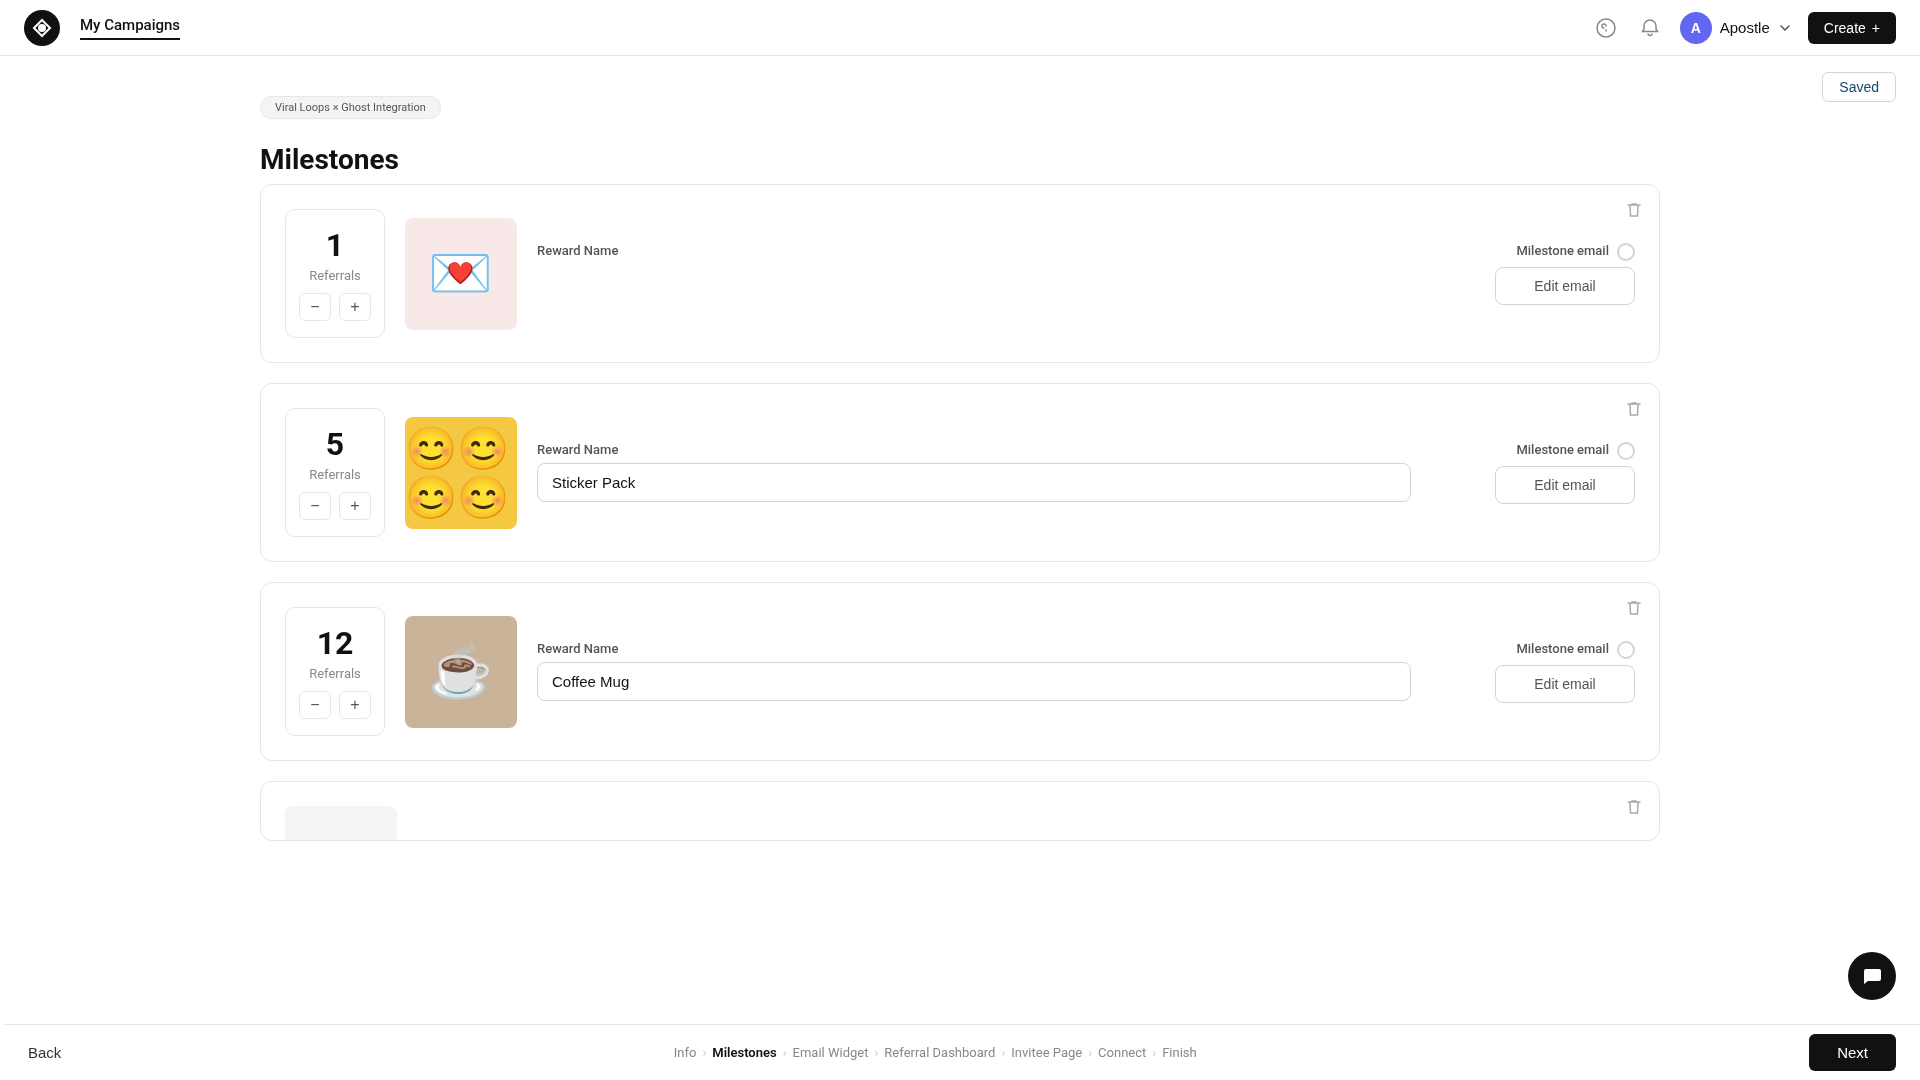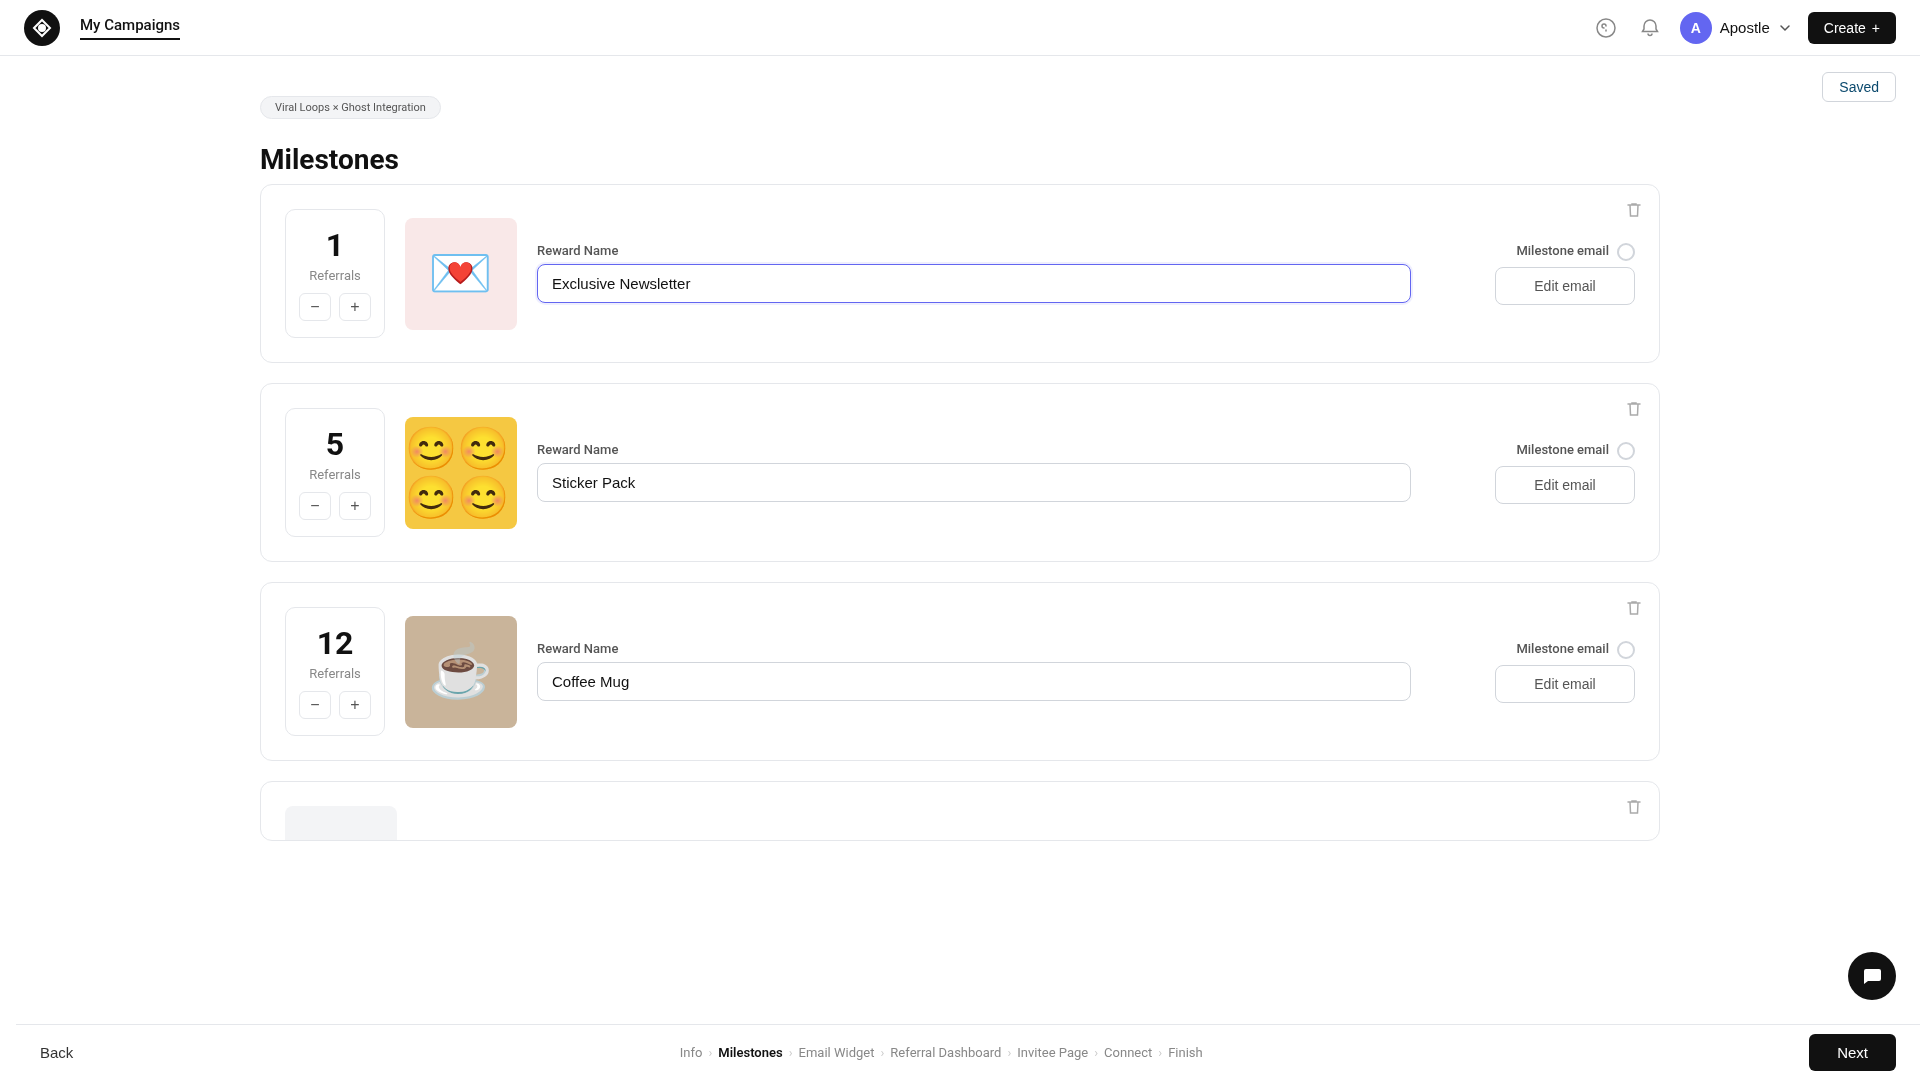--- a/index.html
+++ b/index.html
@@ -88,21 +88,21 @@
       border: 1px solid #d1d5db; border-radius: 8px; background: #fff;
       padding: 10px 16px; font-size: 14px; color: #555; cursor: pointer; width: 140px;
     }
     .delete-btn {
       position: absolute; top: 16px; right: 16px;
       background: none; border: none; cursor: pointer; color: #aaa;
     }
 
     
     .footer {
-      position: fixed; bottom: 0; left: 16px; right: 0; height: 56px;
+      position: fixed; bottom: 0; left: 4px; right: 0; height: 56px;
       border-top: 1px solid #e5e7eb; display: flex; align-items: center;
       background: #fff; padding: 0 24px;
     }
     .footer-back {
       background: none; border: none; font-size: 15px; color: #333; cursor: pointer; font-weight: 500;
     }
     .footer-breadcrumb {
       flex: 1; display: flex; align-items: center; justify-content: center;
       gap: 6px; font-size: 13px;
     }
@@ -191,21 +191,20 @@
           <button class="counter-btn">−</button>
           <button class="counter-btn">+</button>
         </div>
       </div>
       <div class="reward-image" style="background:#f9e8e8; display:flex; align-items:center; justify-content:center; font-size:52px;">
         💌
       </div>
       <div class="reward-row">
         <div class="reward-fields">
           <div class="field-label">Reward Name</div>
-          <input class="reward-input active-border" type="text" value="Exclusive Newsletter" style="">
         </div>
         <div class="milestone-email">
           <div class="email-label">
             <span>Milestone email</span>
             <div class="email-toggle"></div>
           </div>
           <button class="edit-email-btn">Edit email</button>
         </div>
       </div>
     </div>

